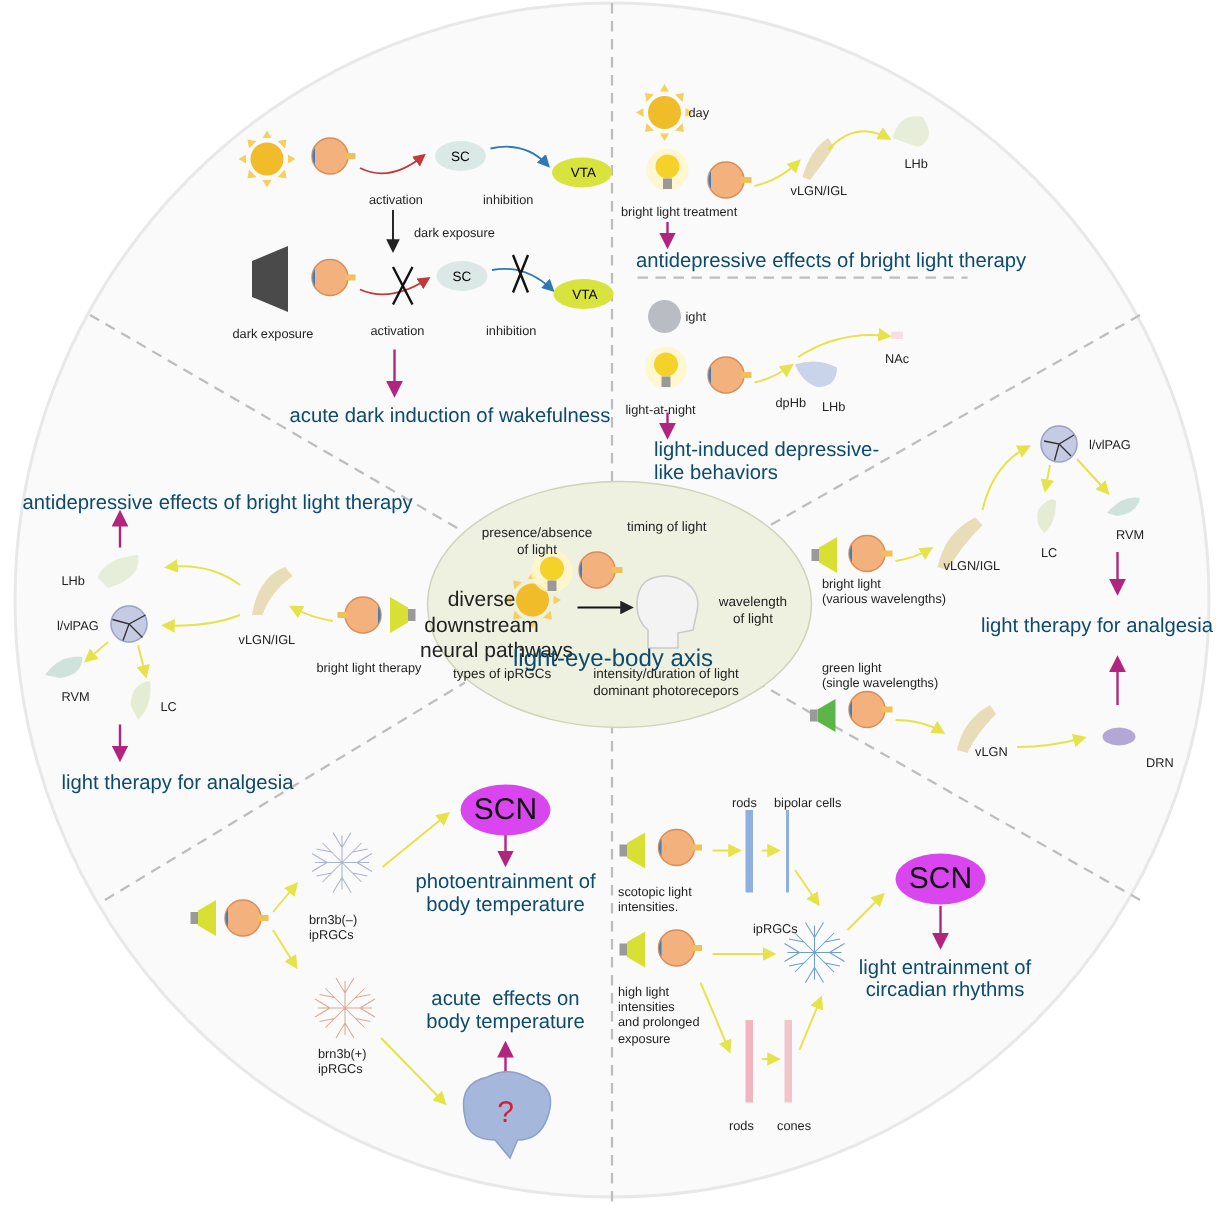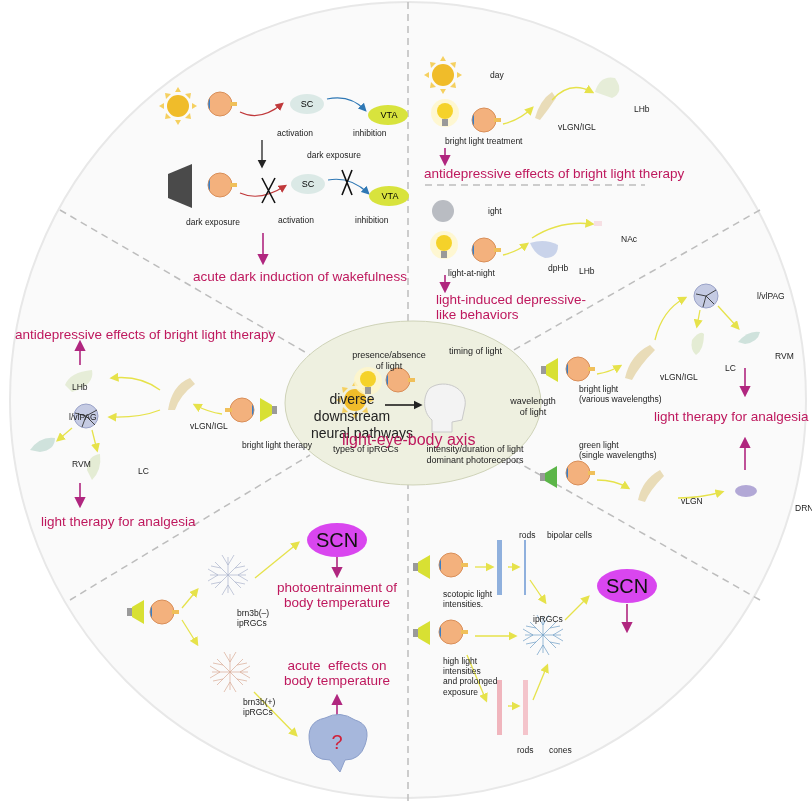--- a/index.html
+++ b/index.html
@@ -1,19 +1,19 @@
 <!DOCTYPE html>
 <html><head>
 <meta charset="utf-8">
 <style>
   html, body { margin:0; padding:0; background:#ffffff; }
   body { width:812px; height:807px; position:relative; overflow:hidden; font-family:"Liberation Sans", sans-serif; }
   #stage { position:absolute; left:0; top:0; width:812px; height:807px; }
-  .lbl { position:absolute; font-family:"Liberation Sans", sans-serif; font-size:8.5px; color:#222; white-space:nowrap; line-height:1.2;margin-left:31px; }
-  .red { position:absolute; font-family:"Liberation Sans", sans-serif; color:#be185d; white-space:nowrap; line-height:1.2; font-size:13.5px; }
+  .lbl { position:absolute; font-family:"Liberation Sans", sans-serif; font-size:8.5px; color:#222; white-space:nowrap; line-height:1.2; }
+  .red { position:absolute; font-family:"Liberation Sans", sans-serif; color:#0c4a6e; white-space:nowrap; line-height:1.2; font-size:13.5px; }
   .big { font-size:17px; }
   .ctr { text-align:center; }
   .node { position:absolute; font-family:"Liberation Sans", sans-serif; display:flex; align-items:center; justify-content:center; }
   .scn { font-size:20px; color:#111; background:#d946ef; border-radius:50%; }
 </style>
 </head>
 <body>
 
 <div id="stage">
 <svg width="812" height="807" viewBox="0 0 812 807" style="position:absolute;left:0;top:0">
@@ -270,13 +270,15 @@
 <div class="lbl" style="left:516px;top:530px;">bipolar cells</div>
 <div class="lbl" style="left:412px;top:589px;white-space:pre;">scotopic light
 intensities.</div>
 <div class="lbl" style="left:502px;top:614px;">ipRGCs</div>
 <div class="lbl" style="left:412px;top:656px;white-space:pre;">high light
 intensities
 and prolonged
 exposure</div>
 <div class="lbl" style="left:486px;top:745px;">rods</div>
 <div class="lbl" style="left:518px;top:745px;">cones</div>
+<div class="red ctr" style="left:570px;top:638px;width:120px;white-space:pre;line-height:1.1;">light entrainment of
+circadian rhythms</div>
 </div>
 
 </body></html>

